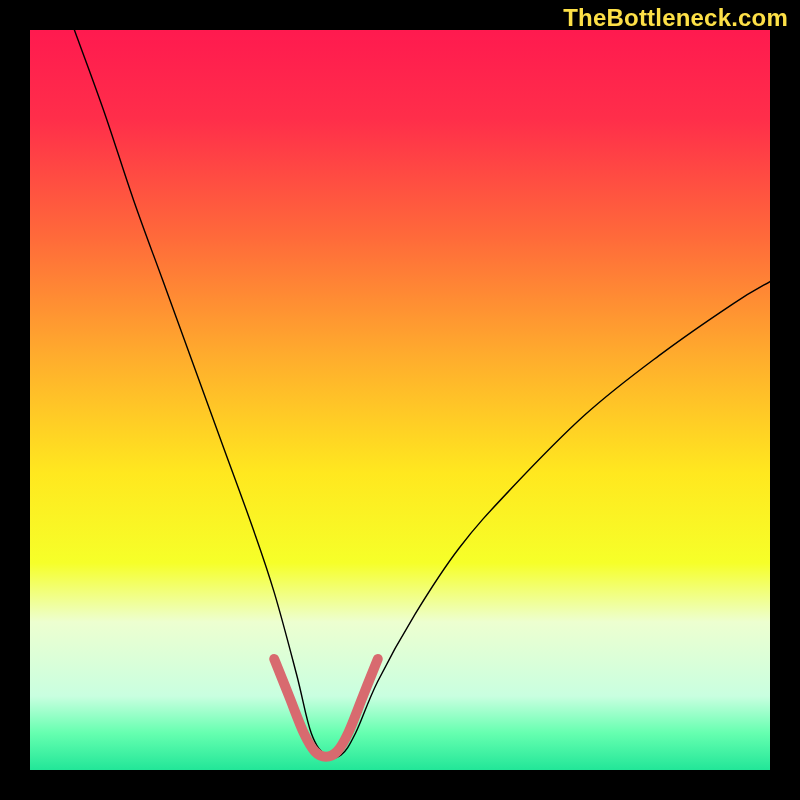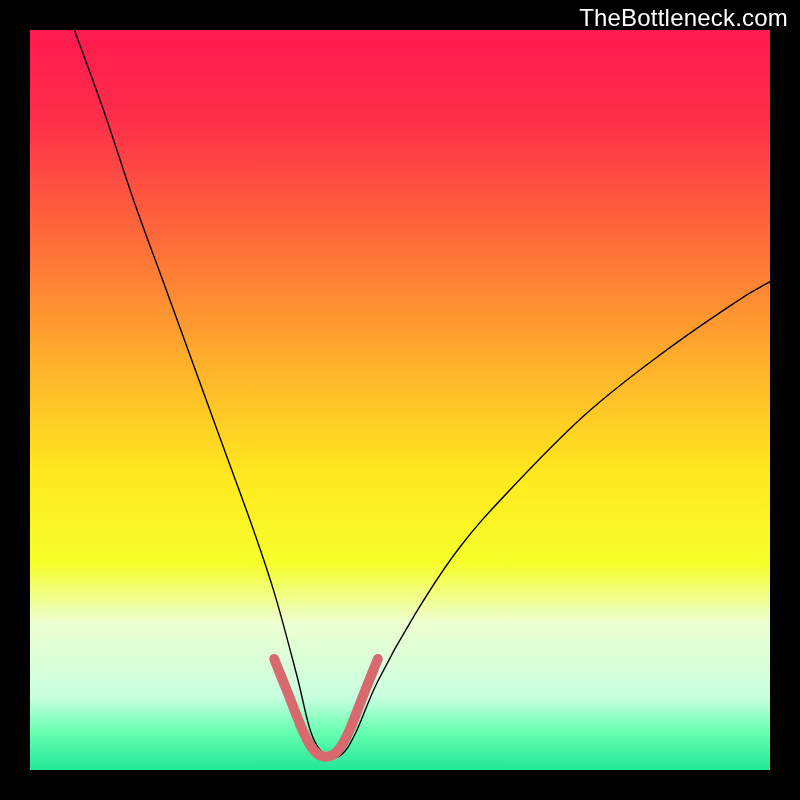--- a/index.html
+++ b/index.html
@@ -32,23 +32,23 @@
   svg.curves {
     position: absolute;
     inset: 0;
     width: 100%;
     height: 100%;
   }
   .watermark {
     position: absolute;
     top: 4px;
     right: 12px;
-    color: #ffffff;
+    color: #fde047;
     font-size: 24px;
-    font-weight: 400;
+    font-weight: 700;
     letter-spacing: 0.2px;
   }
 </style>
 </head>
 <body>
 
 <div class="frame">
 
   <div class="watermark">TheBottleneck.com</div>
 

